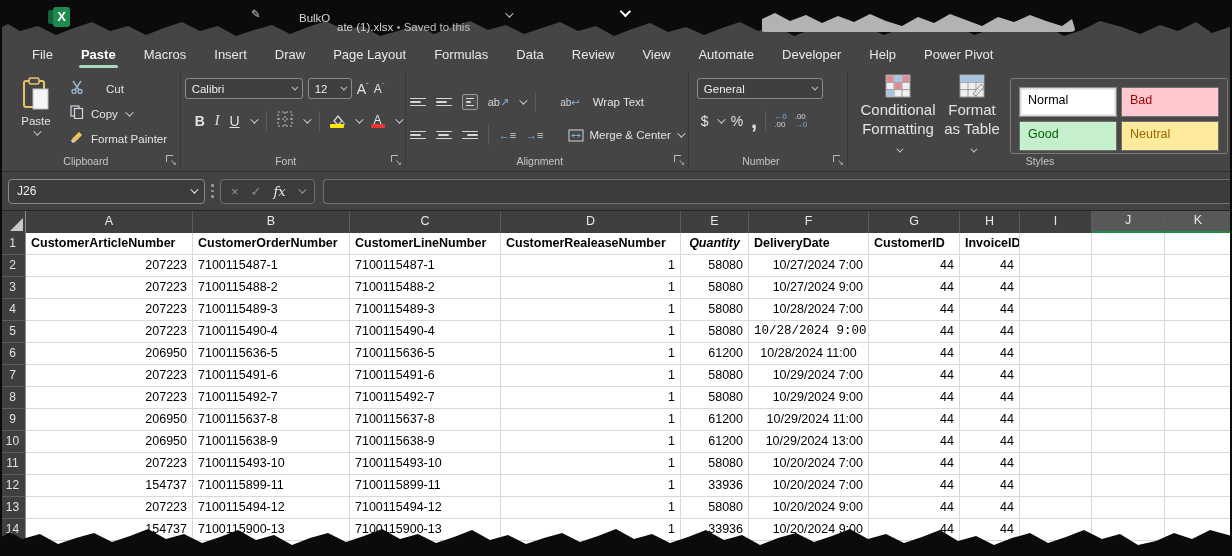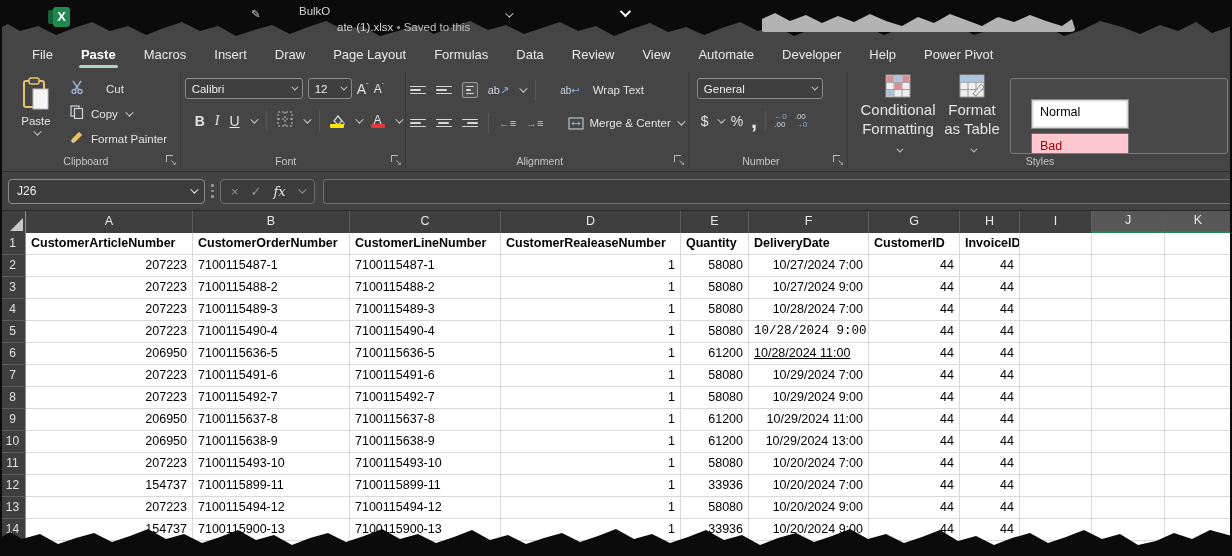--- a/index.html
+++ b/index.html
@@ -55,21 +55,21 @@
   .al-left i:nth-child(even){ width:70%; } .al-left i{ align-self:flex-start; width:100%; }
   .al-center i:nth-child(even){ width:70%; } .al-center i{ align-self:center; width:100%; }
   .al-right i:nth-child(even){ width:70%; } .al-right i{ align-self:flex-end; width:100%; }
   .boxed { border:1px solid #9a9a9a; border-radius:2px; padding:3px; background:#4e4e4e; }
 
   .two-line-btn { display:flex; flex-direction:column; align-items:center; gap:3px; width:72px;
     font-size:15px; text-align:center; color:#e3e3e3; line-height:1.25; }
 
   
   .gallery { display:flex; flex-wrap:wrap; gap:4px; border:1px solid #7a7a7a; border-radius:3px;
-    padding:20px; background:#484848; width:218px; height:76px; overflow:hidden; margin-top:4px; }
+    padding:8px; background:#484848; width:218px; height:76px; overflow:hidden; margin-top:4px; }
   .gcell { width:98px; height:30px; font-size:12.5px; padding:5px 8px; border:1px solid #6f6f6f; }
   .gcell.sel { box-shadow:0 0 0 1.5px #d9d9d9 inset; border-color:#8a8a8a; }
 
   
   .fbar { position:absolute; top:172px; left:0; width:1232px; height:39px; background:#424242;
     display:flex; align-items:center; padding:0 0 0 8px; z-index:5; border-bottom:1px solid #262626; }
   .namebox { width:197px; height:25px; background:#3c3c3c; border:1px solid #8a8a8a; border-radius:4px;
     color:#efefef; font-size:12px; display:flex; align-items:center; justify-content:space-between; padding:0 8px; }
   .dots { width:3px; margin:0 6px; display:flex; flex-direction:column; gap:3px; align-items:center; }
   .dots i { width:2.5px; height:2.5px; border-radius:50%; background:#9a9a9a; }
@@ -209,21 +209,21 @@
           <span style="font-size:12px;line-height:11px;color:#e3e3e3">A</span>
           <span class="ubar" style="background:#e53935"></span>
         </span>
         <span class="chev" style="color:#cfcfcf"></span>
       </div>
       <div class="rgroup-label">Font</div>
       <span class="launcher"></span>
     </div>
 
     <div class="rgroup" style="width:292px">
-      <div class="btnrow" style="margin-top:6px;">
+      <div class="btnrow" style="margin-top:18px;">
         <span class="lines al-left">
             <i></i>
             <i></i>
             <i></i>
           </span>
         <span class="lines al-left">
             <i></i>
             <i></i>
             <i></i>
           </span>
@@ -364,21 +364,21 @@
         <div class="colcell selcol" style="width: 73px;">J</div>
         <div class="colcell selcol" style="width: 67px;">K</div>
       </div>
     <div id="rows">
         <div class="srow">
           <div class="rowhdr">1</div>
           <div class="cell hdrcell" style="width: 167px; text-align: left;">CustomerArticleNumber</div>
           <div class="cell hdrcell" style="width: 157px; text-align: left;">CustomerOrderNumber</div>
           <div class="cell hdrcell" style="width: 151px; text-align: left;">CustomerLineNumber</div>
           <div class="cell hdrcell" style="width: 180px; text-align: left;">CustomerRealeaseNumber</div>
-          <div class="cell hdrcell" style="width: 68px; text-align: left;">Quantity</div>
+          <div class="cell hdrcell" style="width: 68px; text-align: center; font-style: italic;">Quantity</div>
           <div class="cell hdrcell" style="width: 120px; text-align: left;">DeliveryDate</div>
           <div class="cell hdrcell" style="width: 91px; text-align: left;">CustomerID</div>
           <div class="cell hdrcell" style="width: 60px; text-align: left;">InvoiceID</div>
           <div class="cell hdrcell" style="width: 72px; text-align: left;"></div>
           <div class="cell hdrcell" style="width: 73px; text-align: left;"></div>
           <div class="cell hdrcell" style="width: 67px; text-align: left;"></div>
         </div>
         <div class="srow">
           <div class="rowhdr">2</div>
           <div class="cell" style="width: 167px; text-align: right;">207223</div>
@@ -435,21 +435,21 @@
           <div class="cell" style="width: 73px; text-align: left;"></div>
           <div class="cell" style="width: 67px; text-align: left;"></div>
         </div>
         <div class="srow">
           <div class="rowhdr">6</div>
           <div class="cell" style="width: 167px; text-align: right;">206950</div>
           <div class="cell" style="width: 157px; text-align: left;">7100115636-5</div>
           <div class="cell" style="width: 151px; text-align: left;">7100115636-5</div>
           <div class="cell" style="width: 180px; text-align: right;">1</div>
           <div class="cell" style="width: 68px; text-align: right;">61200</div>
-          <div class="cell" style="width: 120px; text-align: left; text-decoration: underline;">10/28/2024 11:00</div>
+          <div class="cell" style="width: 120px; text-align: center;">10/28/2024 11:00</div>
           <div class="cell" style="width: 91px; text-align: right;">44</div>
           <div class="cell" style="width: 60px; text-align: right;">44</div>
           <div class="cell" style="width: 72px; text-align: left;"></div>
           <div class="cell" style="width: 73px; text-align: left;"></div>
           <div class="cell" style="width: 67px; text-align: left;"></div>
         </div>
         <div class="srow">
           <div class="rowhdr">7</div>
           <div class="cell" style="width: 167px; text-align: right;">207223</div>
           <div class="cell" style="width: 157px; text-align: left;">7100115491-6</div>
@@ -567,21 +567,21 @@
   <div class="titlebar">
     <svg width="1232" height="44" viewBox="0 0 1232 44">
       <path fill="#0b0b0b" d="M0,0 H1232 V26 L1212,33 1196,22 1178,31 1160,25 1140,34 1122,27 1100,21 1082,30 1064,36 1046,26 1028,31 1010,22 992,29 974,35 956,25 938,30 920,21 902,28 884,35 866,27 848,32 830,22 812,29 794,36 776,26 758,31 740,22 722,28 704,35 686,27 668,32 650,23 632,29 614,36 596,26 578,31 560,22 542,28 524,34 506,25 488,30 470,21 452,27 434,34 416,25 398,31 380,36 362,26 344,30 326,21 308,27 290,34 272,25 254,30 236,36 218,26 200,31 182,22 164,28 146,35 128,26 110,31 92,22 74,28 56,35 38,26 20,31 8,24 0,28 Z"></path>
       <path fill="#b3b3b3" d="M762,31 L762,19 775,13 790,21 806,15 822,23 838,16 854,22 870,14 886,21 902,26 918,17 934,23 950,14 966,20 982,26 998,17 1014,22 1030,15 1046,21 1062,26 1072,19 1075,29 Q1075,32 1070,32 L767,32 Q762,32 762,31 Z"></path>
     </svg>
     <span class="tb-item xl-icon">
       <span class="sheet"></span>
         <span class="box">X</span>
     </span>
     <span class="tb-item" style="left:251px;top:7px;color:#c9c9c9">✎</span>
-    <span class="tb-item" style="left:299px;top:5px">BulkO</span>
+    <span class="tb-item" style="left:299px;top:12px">BulkO</span>
     <span class="tb-item" style="left:337px;top:21px">
       <span>ate (1).xlsx</span>
       <span style="color:#9a9a9a"> • </span>
       <span style="color:#bdbdbd">Saved to this</span>
     </span>
     <span class="tb-item chev" style="left:505px;top:12px;color:#cfcfcf"></span>
     <span class="tb-item chev" style="left:620px;top:9px;color:#fff;width:8px;height:8px;border-width:2px"></span>
   </div>
 
   <svg class="bottom-tear" width="1232" height="44" viewBox="0 0 1232 44">

